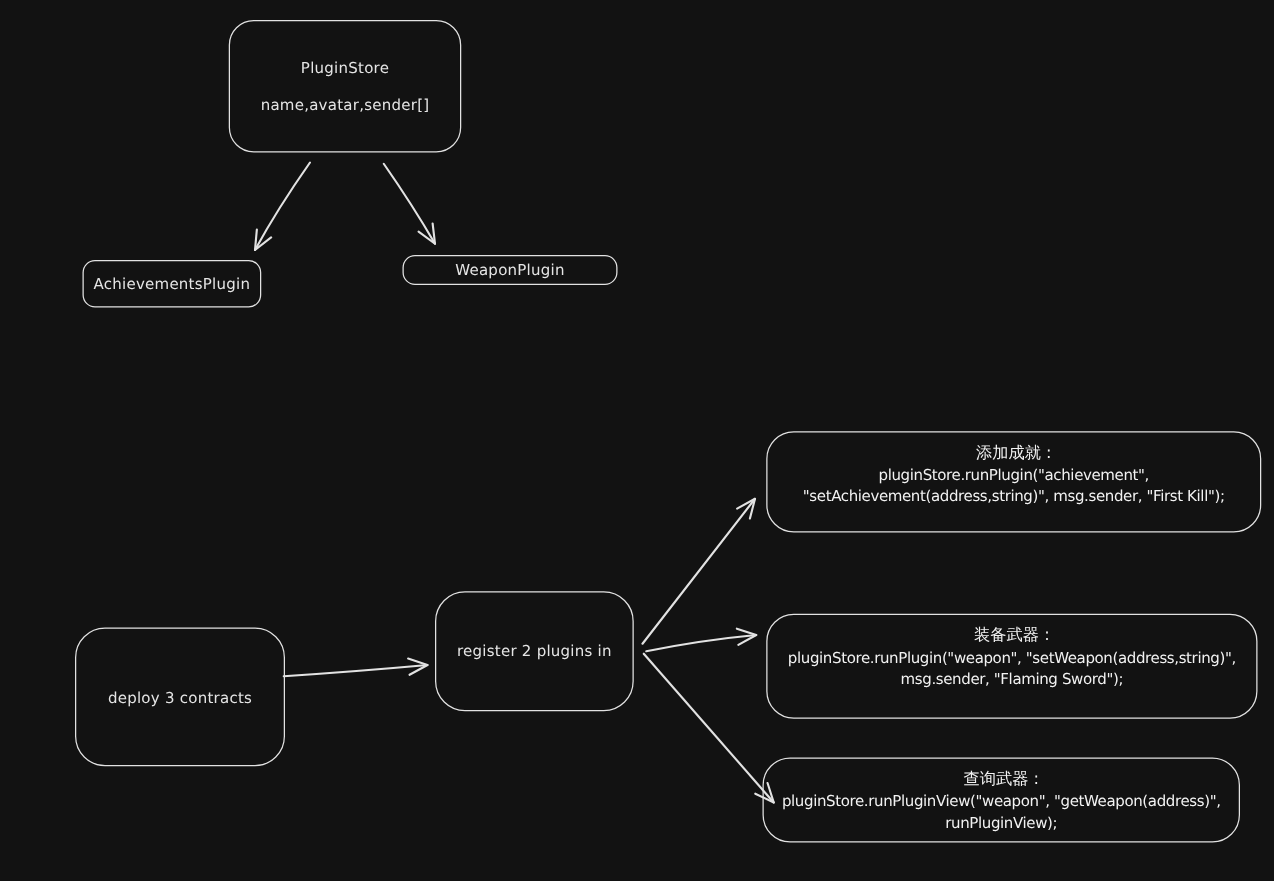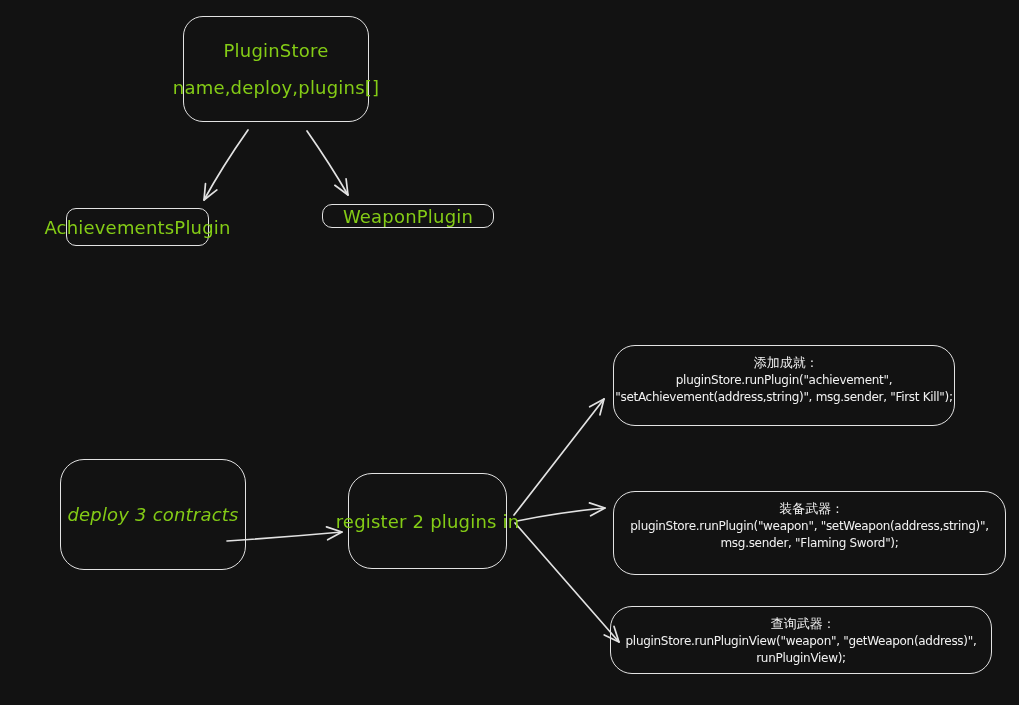--- a/index.html
+++ b/index.html
@@ -15,36 +15,36 @@
     position:absolute;
     border:1.6px solid #e2e2e2;
     border-radius:12px;
     display:flex;flex-direction:column;
     align-items:center;justify-content:center;
     text-align:center;
     box-sizing:border-box;
     background:transparent;
   }
   .node .lbl{
-    font-size:18px;
+    font-size:12px;
     letter-spacing:.2px;
-    color:#84cc16;
+    color:#e5e5e5;
     white-space:nowrap;
   }
   #node-plugin-store{left:183px;top:16px;width:186px;height:106px;border-radius:20px;gap:16px;}
   #node-achievements{left:66px;top:208px;width:143px;height:38px;border-radius:10px;}
   #node-weapon{left:322px;top:204px;width:172px;height:24px;border-radius:10px;}
-  #node-deploy{left:60px;top:459px;width:186px;height:111px;border-radius:24px;font-style:italic;}
+  #node-deploy{left:60px;top:502px;width:168px;height:111px;border-radius:24px;}
   #node-register{left:348px;top:473px;width:159px;height:96px;border-radius:24px;}
   .codebox{
     justify-content:flex-start;
     padding-top:8px;
     border-radius:22px;
   }
-  #node-add-achievement{left:613px;top:345px;width:342px;height:81px;}
+  #node-add-achievement{left:613px;top:345px;width:396px;height:81px;}
   #node-equip-weapon{left:613px;top:463px;width:393px;height:84px;margin-top:28px;}
   #node-query-weapon{left:610px;top:606px;width:382px;height:68px;}
   .ctitle{
     font-size:13px;
     line-height:18px;
     white-space:nowrap;
   }
   .cline{
     font-size:12px;
     line-height:16.5px;
@@ -74,21 +74,21 @@
     <path d="M248,130 Q222,167 204,200" marker-end="url(#ah)"></path>
     <path d="M307,131 Q330,164 348,195" marker-end="url(#ah)"></path>
     <path d="M227,541 Q287,537 342,532" marker-end="url(#ah)"></path>
     <path d="M514,515 L604,399" marker-end="url(#ah)"></path>
     <path d="M517,521 Q562,512 605,508" marker-end="url(#ah)"></path>
     <path d="M515,523 L619,642" marker-end="url(#ah)"></path>
   </svg>
 
   <div class="node" id="node-plugin-store">
     <div class="lbl">PluginStore</div>
-    <div class="lbl">name,deploy,plugins[]</div>
+    <div class="lbl">name,avatar,sender[]</div>
   </div>
 
   <div class="node" id="node-achievements">
     <div class="lbl">AchievementsPlugin</div>
   </div>
 
   <div class="node" id="node-weapon">
     <div class="lbl">WeaponPlugin</div>
   </div>
 

